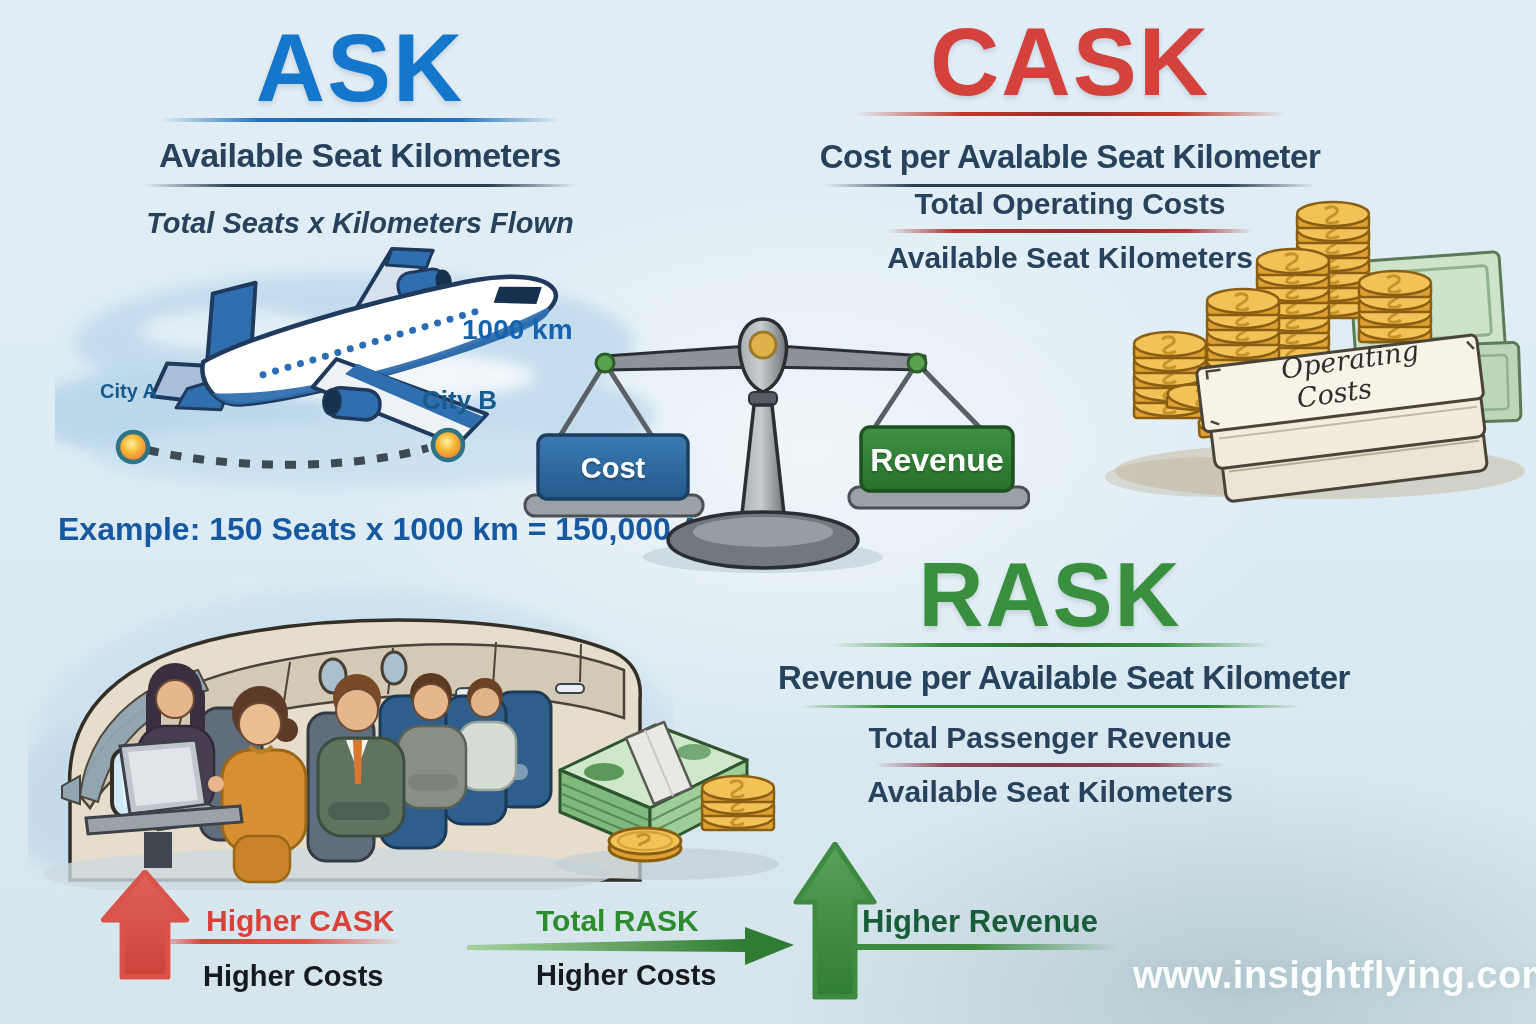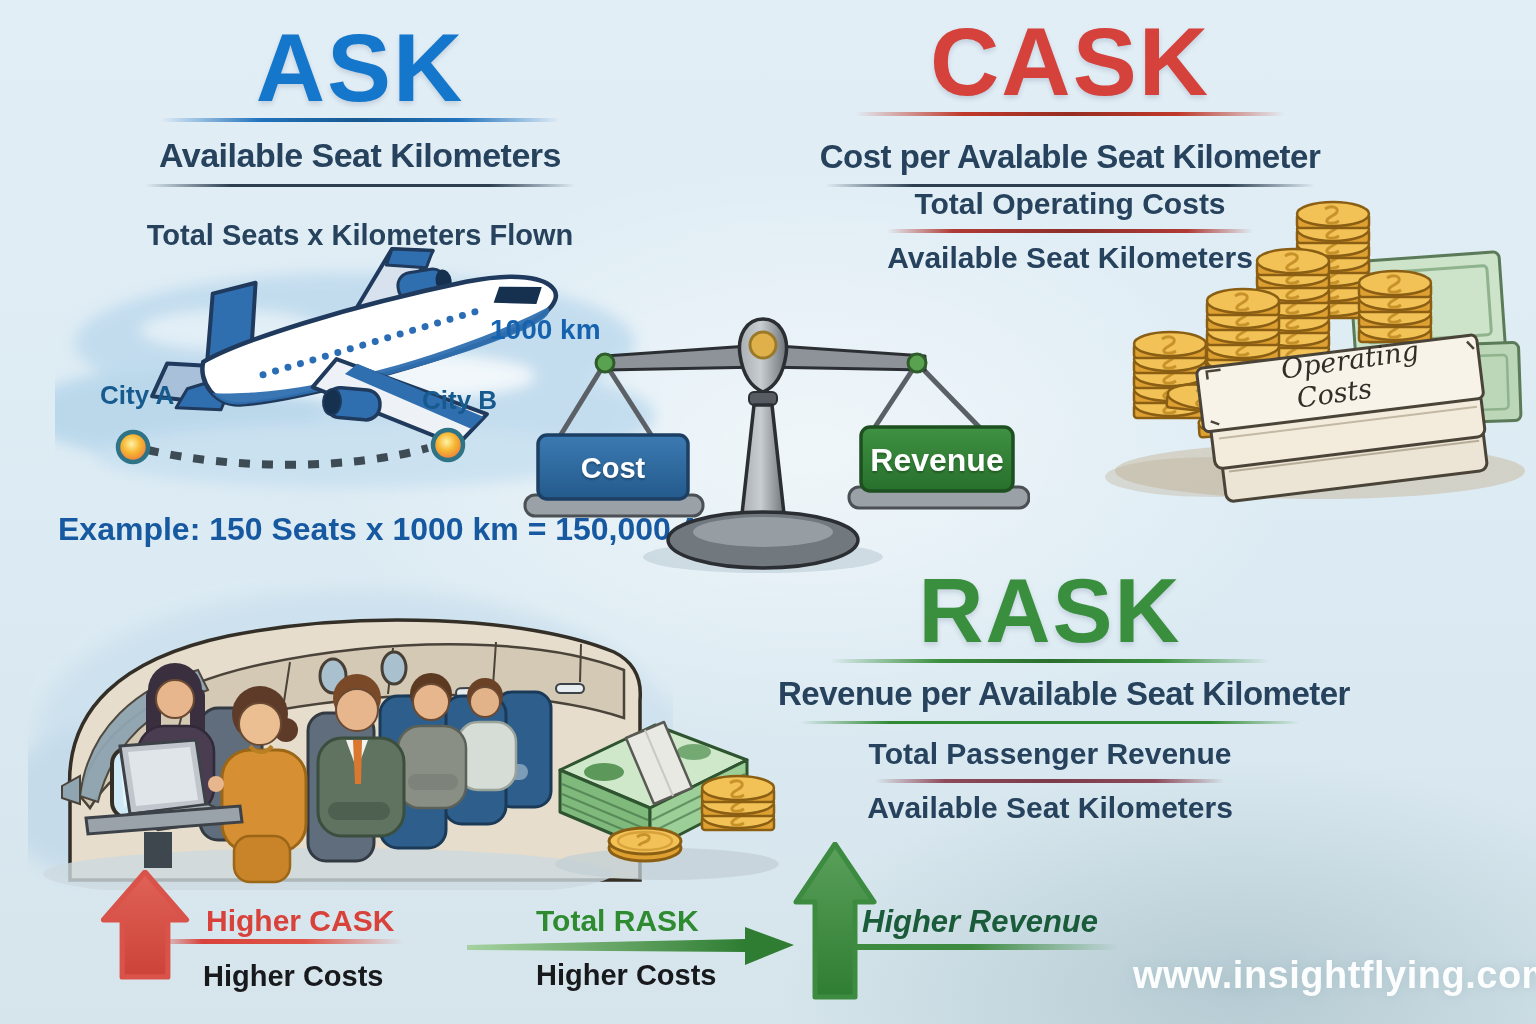--- a/index.html
+++ b/index.html
@@ -27,21 +27,21 @@
 </head>
 <body>
 
 <div class="canvas">
 
   <div class="abs center" style="left:128px;top:26px;width:464px;">
     <div class="big-title" style="font-size:96px;color:#1577cb;">ASK</div>
     <div class="hline" style="width:400px;height:4px;margin:8px auto 0;background:linear-gradient(90deg,rgba(27,119,200,0),#2273bd 25%,#17588f 50%,#2273bd 75%,rgba(27,119,200,0));"></div>
     <div class="navy" style="font-size:34px;font-weight:800;margin-top:14px;letter-spacing:-0.5px;">Available Seat Kilometers</div>
     <div class="hline" style="width:430px;height:3px;margin:9px auto 0;background:linear-gradient(90deg,rgba(44,62,80,0),#2c3e50 20%,#2c3e50 80%,rgba(44,62,80,0));"></div>
-    <div class="navy" style="font-size:29px;font-weight:700;margin-top:32px;">Total Seats x Kilometers Flown</div>
+    <div class="navy" style="font-size:29px;font-weight:700;margin-top:20px;font-style:italic;">Total Seats x Kilometers Flown</div>
   </div>
 
   <svg class="abs" style="left:55px;top:238px;" width="610" height="268" viewBox="0 0 610 268">
     <defs>
       <filter id="soft1" x="-30%" y="-30%" width="160%" height="160%">
           <feGaussianBlur stdDeviation="7"></feGaussianBlur>
         </filter>
       <radialGradient id="dotG" cx="45%" cy="40%" r="65%">
         <stop offset="0" stop-color="#fff3a6"></stop>
           <stop offset=".45" stop-color="#f7b733"></stop>
@@ -73,22 +73,22 @@
       <polygon points="300,126 416,198 402,208 286,134" fill="#2f6fb0"></polygon>
       <g transform="rotate(14 290 166)">
         <rect x="262" y="150" width="54" height="30" rx="14" fill="#2f6fb0" stroke="#1f3a5c" stroke-width="3.5"></rect>
         <ellipse cx="268" cy="165" rx="9" ry="13" fill="#16304f" stroke="#1f3a5c" stroke-width="2"></ellipse>
       </g>
     </g>
     <path d="M93,212 C180,232 295,232 373,210" stroke="#3d4b54" stroke-width="8" stroke-dasharray="11,12" fill="none"></path>
     <circle cx="78" cy="209" r="15" fill="url(#dotG)" stroke="#2e7486" stroke-width="4.5"></circle>
     <circle cx="393" cy="207" r="15" fill="url(#dotG)" stroke="#2e7486" stroke-width="4.5"></circle>
   </svg>
-  <div class="abs" style="left:490px;top:314px;font-size:28px;font-weight:800;color:#1563ae;">1000 km</div>
-  <div class="abs" style="left:100px;top:380px;font-size:26px;font-weight:800;color:#175a8e;">City A</div>
+  <div class="abs" style="left:462px;top:314px;font-size:28px;font-weight:800;color:#1563ae;">1000 km</div>
+  <div class="abs" style="left:100px;top:380px;font-size:20px;font-weight:800;color:#175a8e;">City A</div>
   <div class="abs" style="left:422px;top:385px;font-size:26px;font-weight:800;color:#175a8e;">City B</div>
   <div class="abs" style="left:58px;top:511px;font-size:32px;font-weight:800;color:#1659a0;">Example: 150 Seats x 1000 km = 150,000 ASK</div>
 
   <svg class="abs" style="left:505px;top:295px;" width="525" height="290" viewBox="0 0 525 290">
     <defs>
       <linearGradient id="metalV" x1="0" y1="0" x2="1" y2="0">
         <stop offset="0" stop-color="#a9aeb3"></stop>
           <stop offset=".45" stop-color="#c8cdd1"></stop>
           <stop offset="1" stop-color="#6d7378"></stop>
       </linearGradient>
@@ -199,21 +199,21 @@
       <line x1="122" y1="228" x2="382" y2="228" stroke="#c3b8a3" stroke-width="2"></line>
       <rect x="108" y="156" width="282" height="64" rx="6" fill="#f8f3e8" stroke="#4a4338" stroke-width="3"></rect>
       <path d="M118,168 L118,160 L132,160 M380,162 L386,170 M116,210 L124,214" stroke="#4a4338" stroke-width="2.5" fill="none"></path>
     </g>
   </svg>
   <div class="abs doc-label" style="left:1262px;top:344px;width:180px;font-size:27px;">
     <div>Operating</div>
     <div style="transform:translateX(-20px);">Costs</div>
   </div>
 
-  <div class="abs center" style="left:778px;top:572px;width:544px;">
+  <div class="abs center" style="left:778px;top:556px;width:544px;">
     <div class="big-title" style="font-size:90px;color:#3a8f3e;">RASK</div>
     <div class="hline" style="width:440px;height:4px;margin:8px auto 0;background:linear-gradient(90deg,rgba(58,143,62,0),#3a8f3e 25%,#2c6e2f 50%,#3a8f3e 75%,rgba(58,143,62,0));"></div>
     <div class="navy" style="font-size:33px;font-weight:800;margin-top:12px;letter-spacing:-0.5px;">Revenue per Available Seat Kilometer</div>
     <div class="hline" style="width:500px;height:3px;margin:8px auto 0;background:linear-gradient(90deg,rgba(47,138,51,0),#2f8a33 18%,#2f8a33 82%,rgba(47,138,51,0));"></div>
     <div class="frac" style="font-size:30px;margin-top:13px;">Total Passenger Revenue</div>
     <div class="hline" style="width:350px;height:4px;margin:8px auto;background:linear-gradient(90deg,rgba(142,74,90,0),#8e4a5a 20%,#7c3a4a 50%,#8e4a5a 80%,rgba(142,74,90,0));"></div>
     <div class="frac" style="font-size:30px;">Available Seat Kilometers</div>
   </div>
 
   <svg class="abs" style="left:28px;top:578px;" width="645" height="312" viewBox="0 0 645 312">
@@ -354,16 +354,16 @@
   <div class="abs hline fade-green" style="left:853px;top:944px;width:265px;height:6px;"></div>
   <svg class="abs" style="left:793px;top:842px;" width="84" height="158" viewBox="0 0 84 158">
     <defs>
         <linearGradient id="bigG" x1="0" y1="0" x2="0" y2="1">
       <stop offset="0" stop-color="#5aa05a"></stop>
           <stop offset="1" stop-color="#2f7d33"></stop>
         </linearGradient>
       </defs>
     <polygon points="42,2 81,60 62,60 62,155 22,155 22,60 3,60" fill="url(#bigG)" stroke="#3d8b40" stroke-width="5" stroke-linejoin="round"></polygon>
   </svg>
-  <div class="abs" style="left:862px;top:904px;font-size:31px;font-weight:800;color:#1a5c3a;font-style:italic;">Higher Revenue</div>
+  <div class="abs" style="left:862px;top:904px;font-size:31px;font-weight:800;color:#1a5c3a;">Higher Revenue</div>
 
   <div class="abs watermark" style="left:1133px;top:954px;font-size:38px;">www.insightflying.com</div>
 </div>
 
 </body></html>

